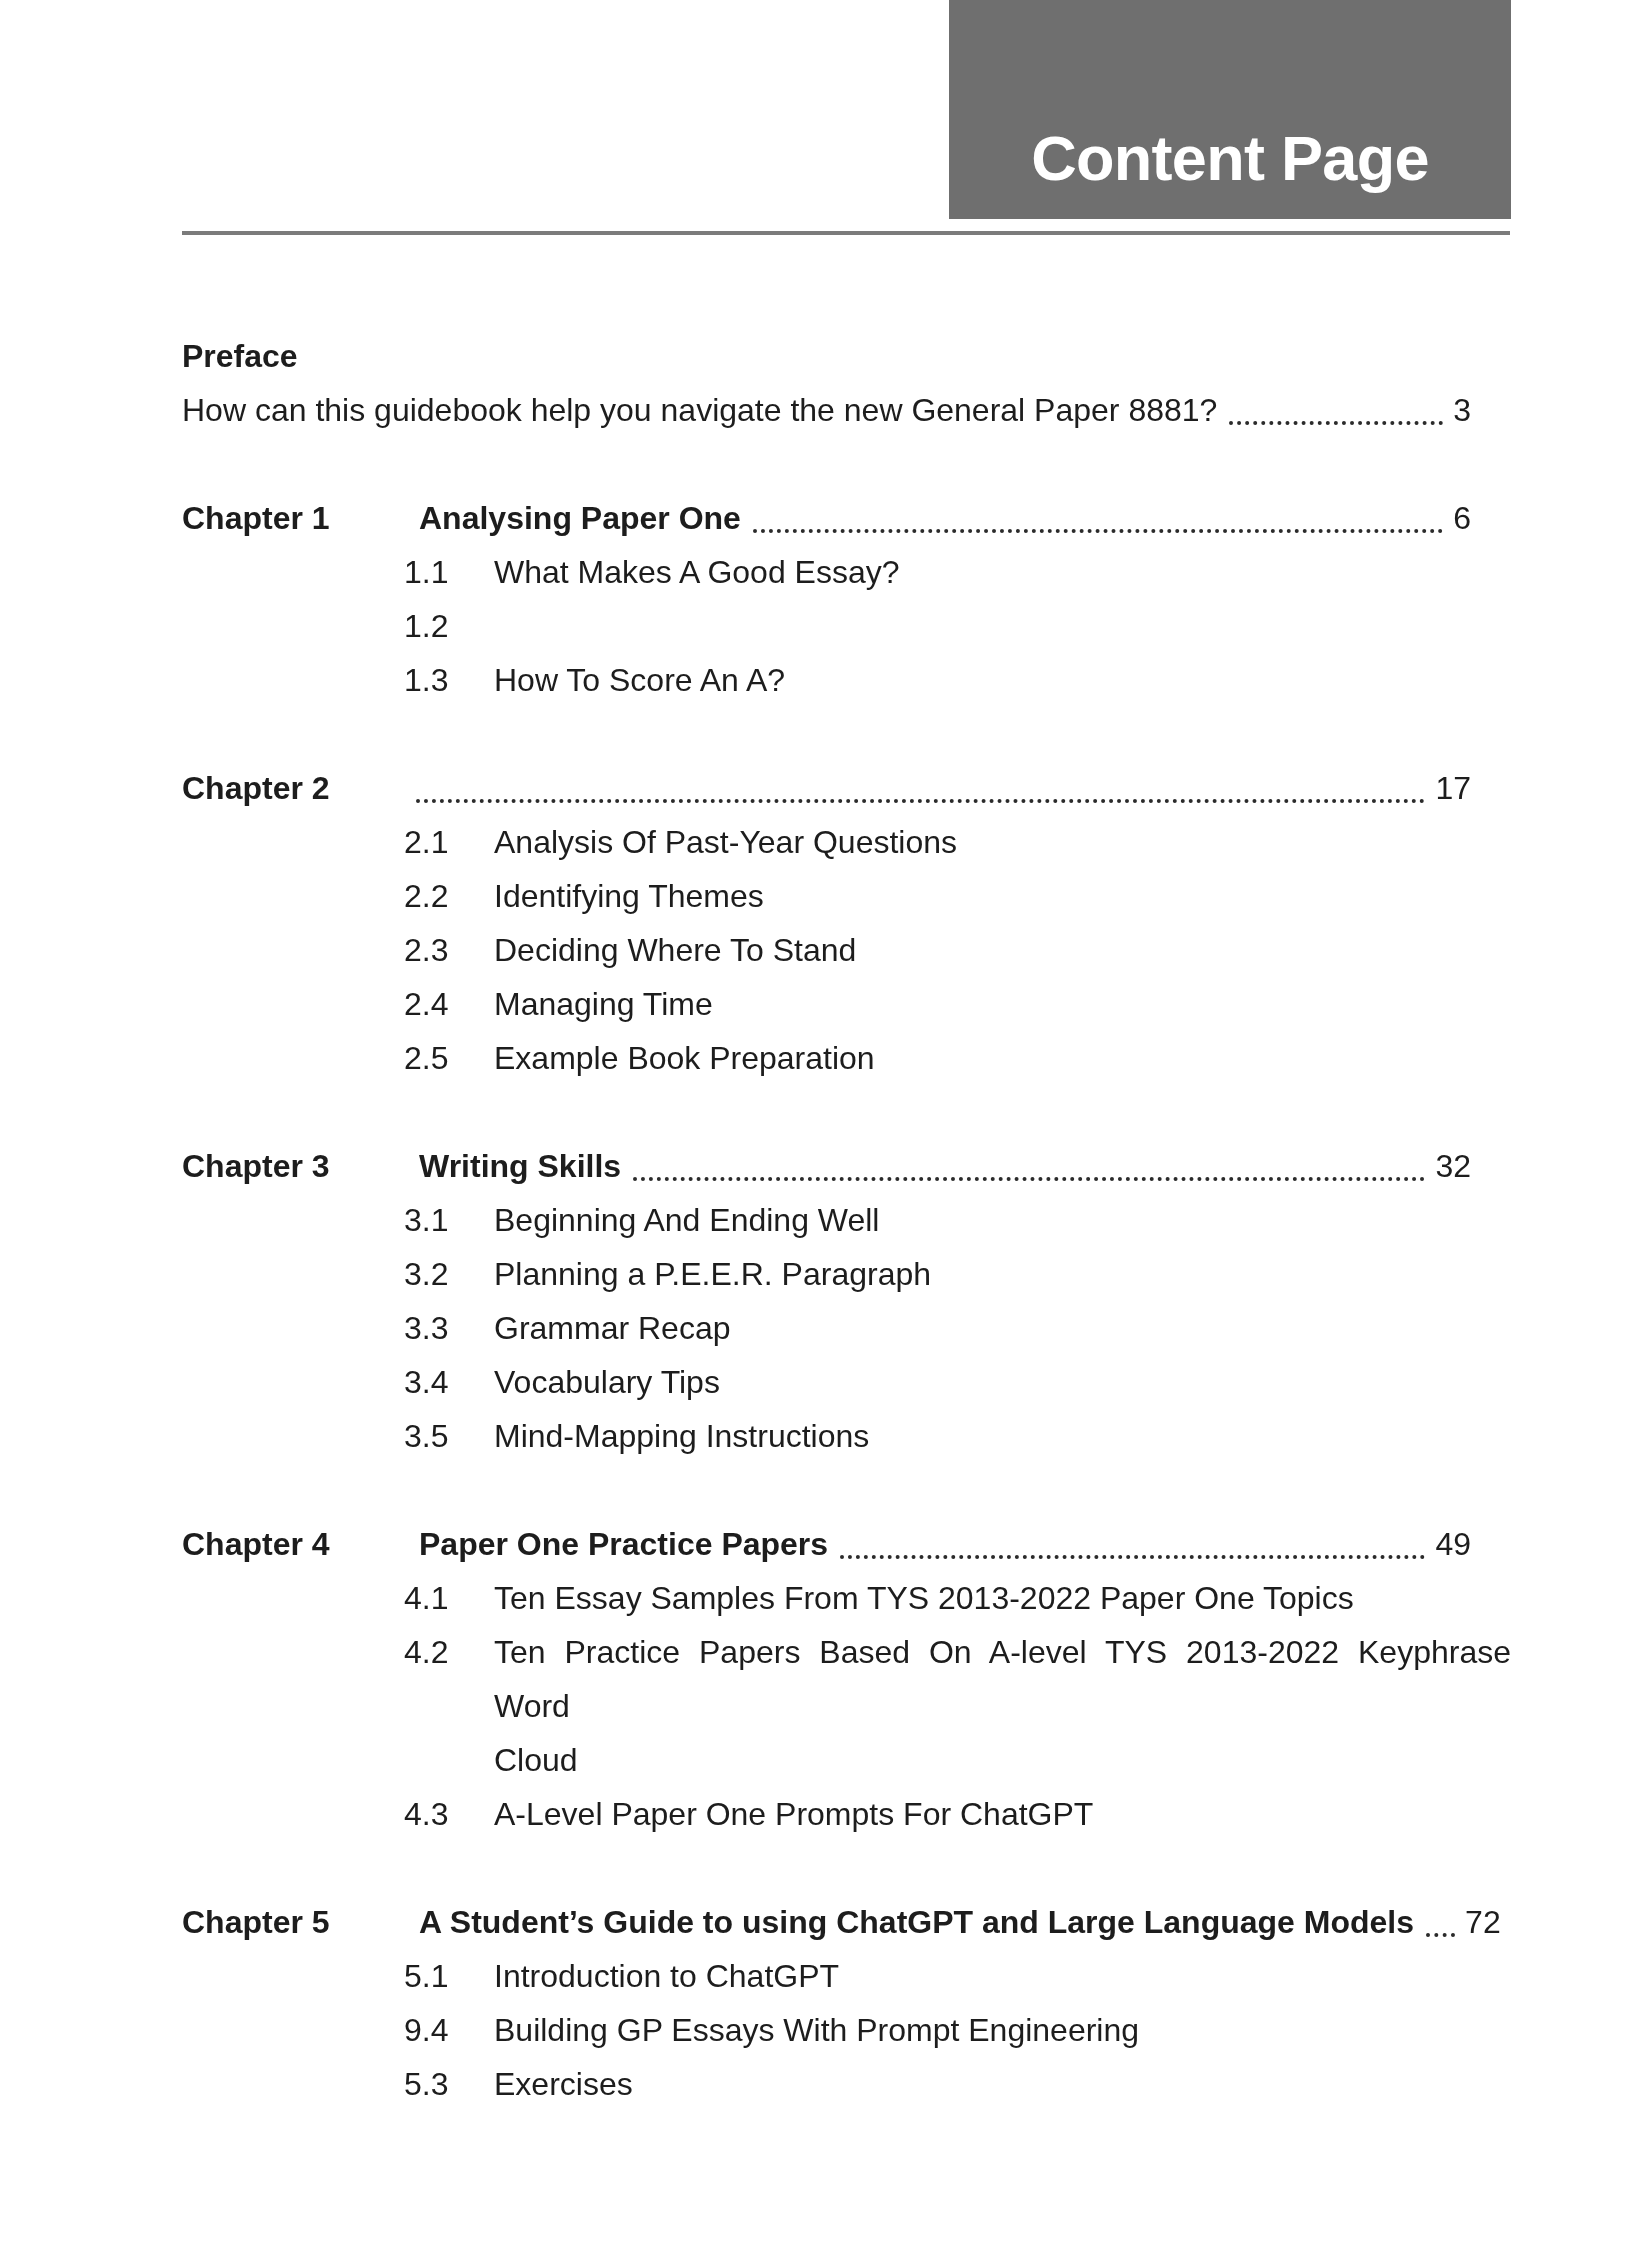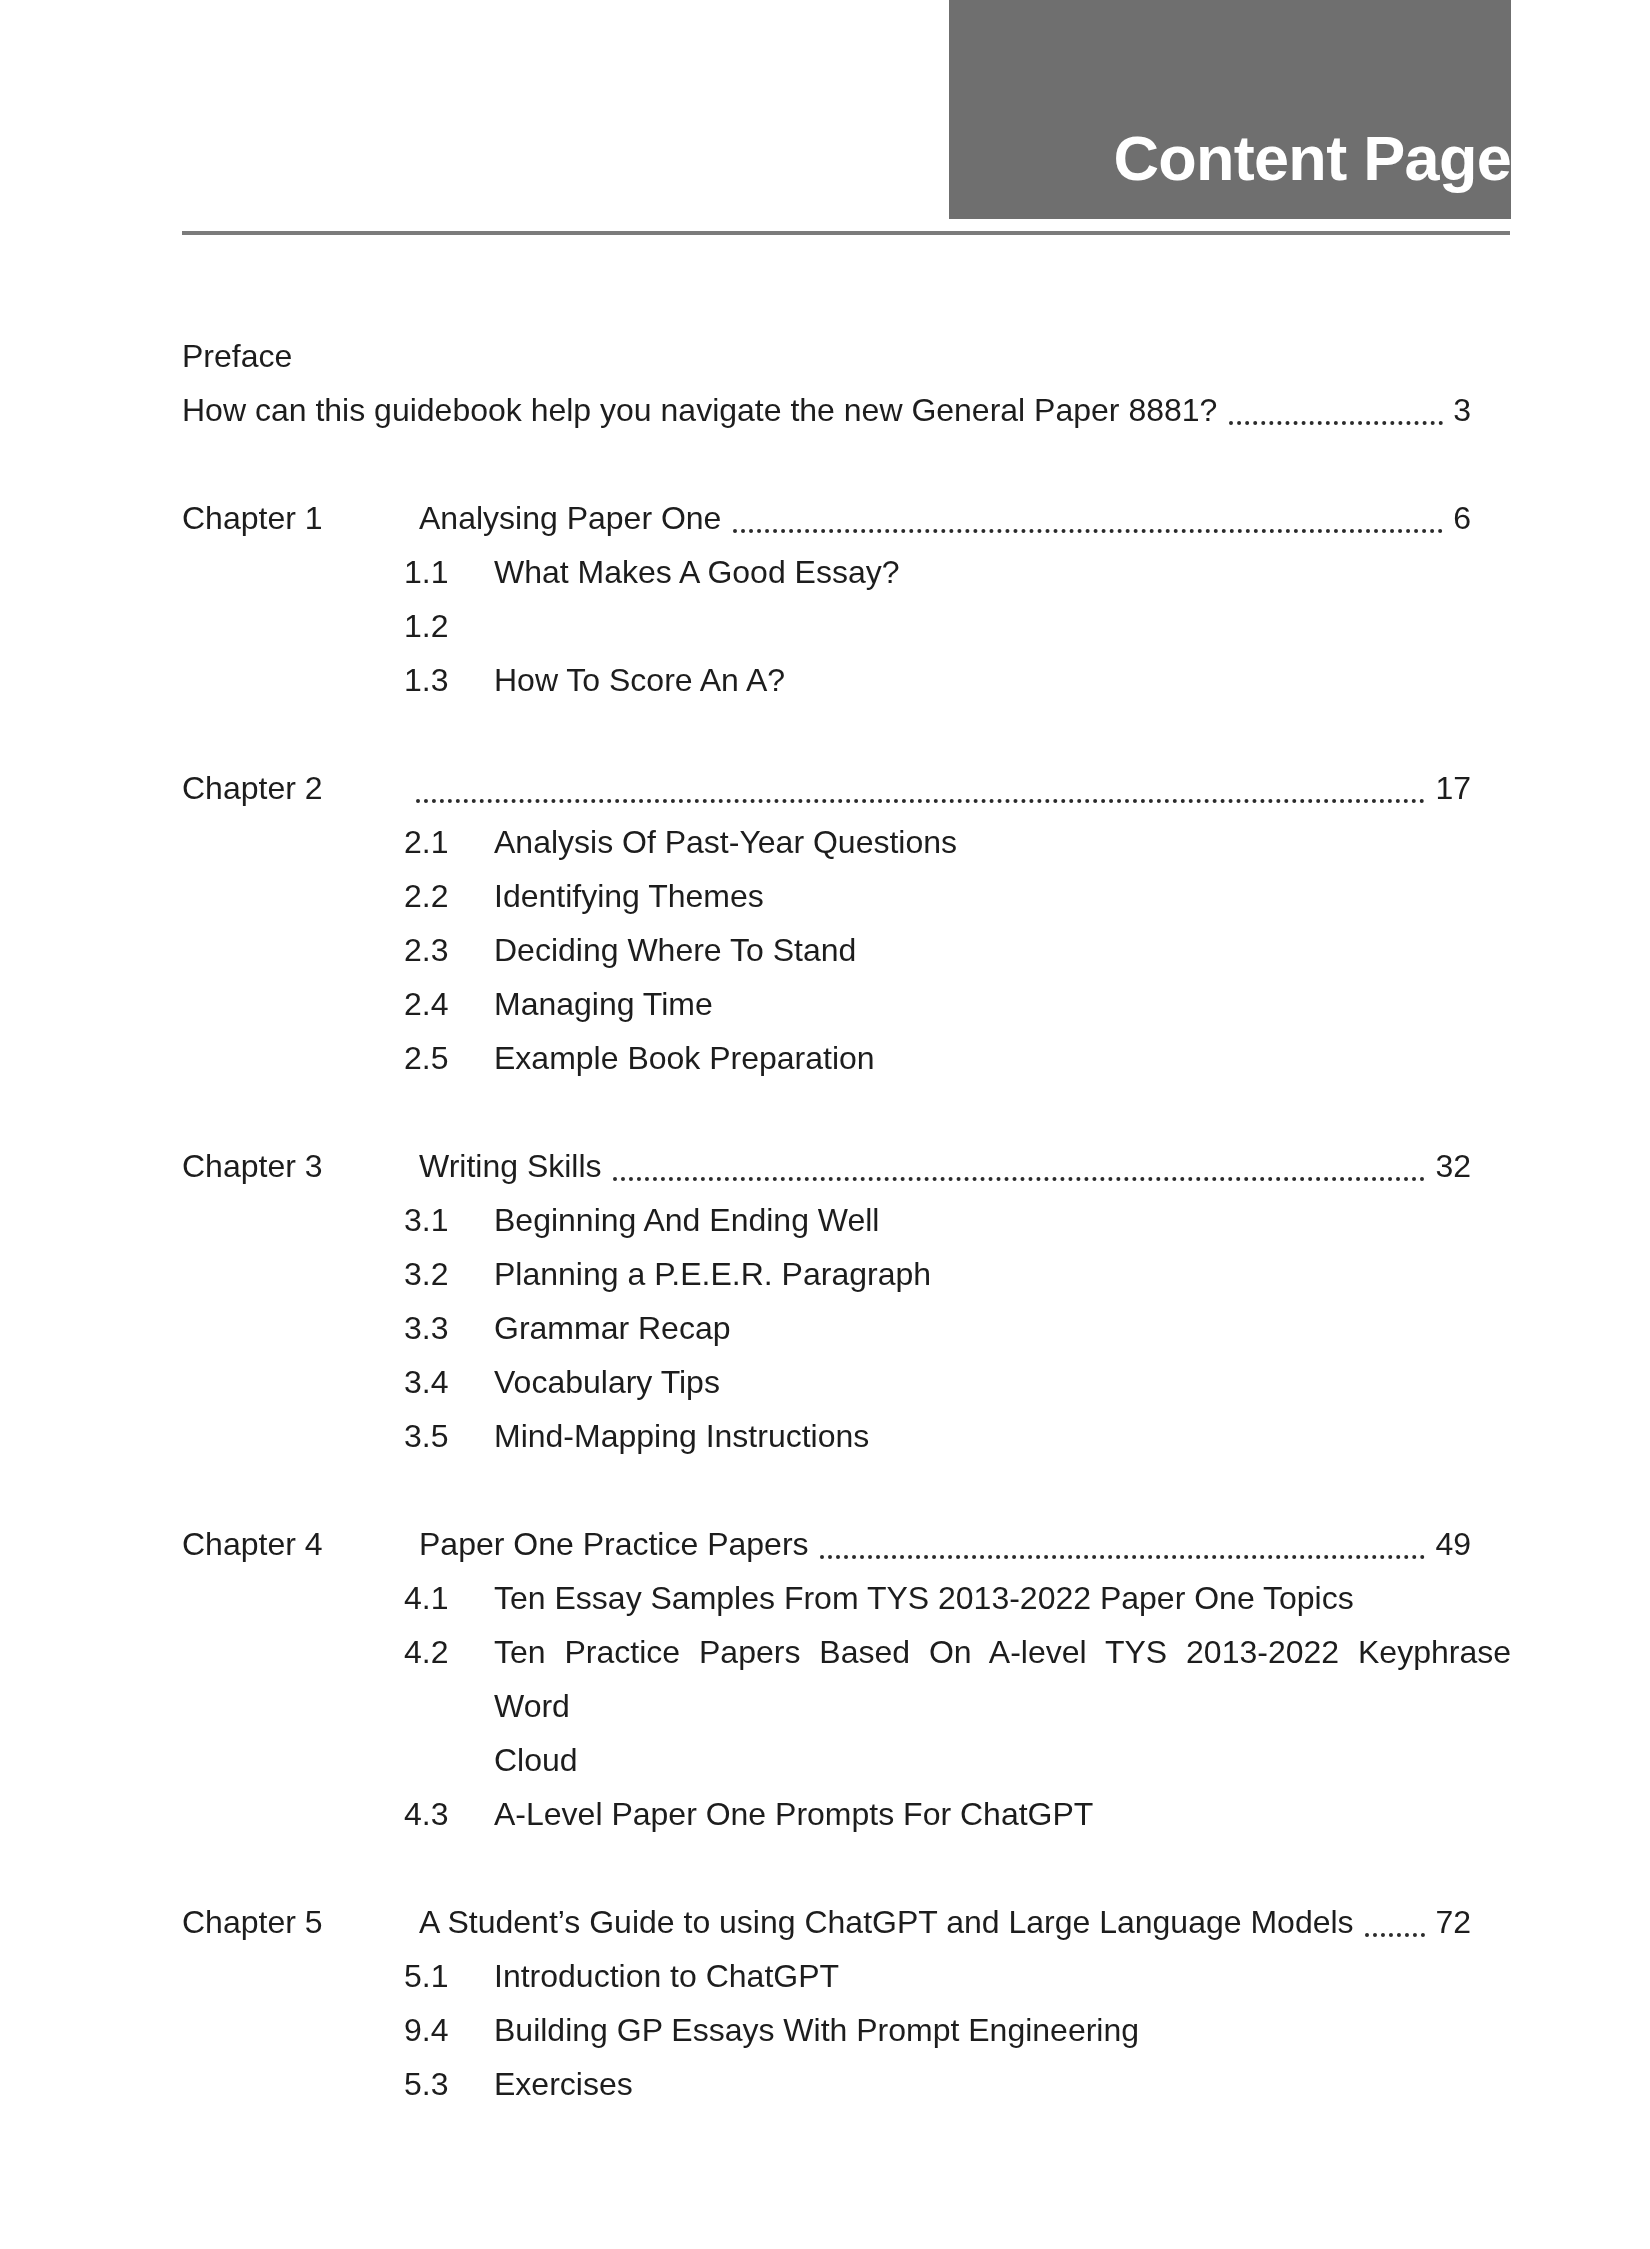--- a/index.html
+++ b/index.html
@@ -15,42 +15,42 @@
   }
   .header-box {
     position: absolute;
     left: 949px; top: 0;
     width: 562px; height: 219px;
     background: #6f6f6f;
   }
   .header-title {
     position: absolute;
     left: 0; right: 0; bottom: 29px;
-    text-align: right;
+    text-align: center;
     color: #ffffff;
     font-size: 63px;
     font-weight: bold;
     line-height: 63px;
     letter-spacing: -0.7px;
     white-space: nowrap;
   }
   .rule {
     position: absolute;
     left: 182px; top: 231px;
     width: 1328px; height: 4.4px;
     background: #7b7b7b;
   }
   .toc {
     position: absolute;
     left: 182px; top: 329px;
     width: 1329px; 
   }
   .row { line-height: 54px; }
   .flexrow { display: flex; flex-wrap: nowrap; overflow: hidden; }
-  .bold { font-weight: normal; }
+  .bold { font-weight: bold; }
   .col-label { width: 222px; flex: 0 0 222px; white-space: nowrap; }
   .chap-title { white-space: nowrap; margin-left: 15px; }
   .leader {
     flex: 1 1 auto;
     min-width: 29px;
     align-self: flex-end;
     border-bottom: 4.4px dotted #2b2b2b;
     margin: 0 10.3px 11.8px 11.8px;
   }
   .pagenum { margin-right: 40px; white-space: nowrap; }

